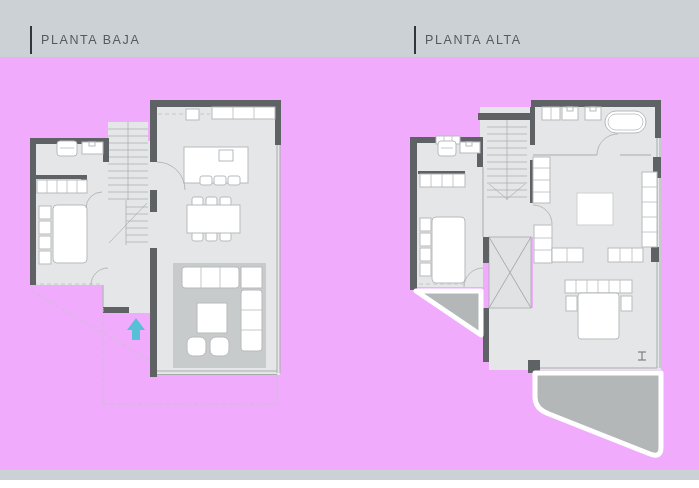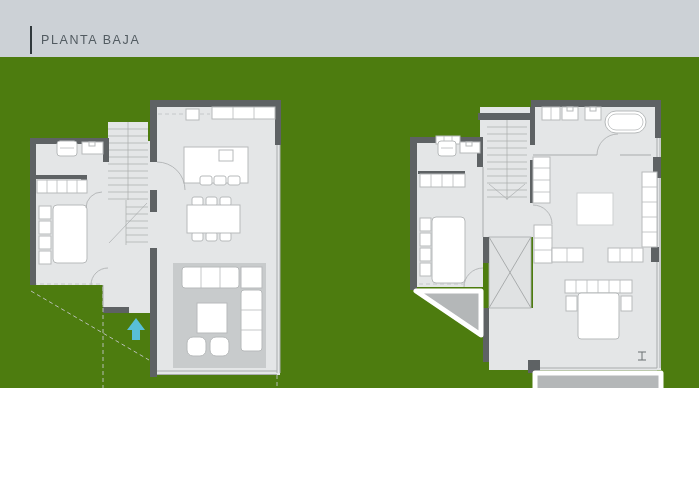--- a/index.html
+++ b/index.html
@@ -1,16 +1,16 @@
 <!DOCTYPE html>
 <html style="--band: #ccd1d6; --label-text: #525b61; --label-bar: #30383c; --wall: #5e6264; --floor: #e4e6e7; --floor-alt: #e0e2e3; --rug: #c8cbcc; --terrace: #b4b7b8; --furn-fill: #ffffff; --furn-stroke: #b7babb; --line: #a9acad; --dash: #c2c5c6; --accent-arrow: #58bfd8; --marker: #6b7073;"><head>
 <meta charset="utf-8">
 <style>
   html,body{margin:0;padding:0;background:#ffffff;}
-  .page{position:relative;width:699px;height:388px;background:#4d7c0f;overflow:hidden;
+  .page{position:relative;width:699px;height:480px;background:#f0abfc;overflow:hidden;
         font-family:"Liberation Sans", sans-serif;}
   .band{position:absolute;left:0;width:699px;background:var(--band);}
   .band.top{top:0;height:57px;}
   .band.bottom{top:470px;height:12px;}
   .label-group{position:absolute;top:26px;display:flex;align-items:center;height:28px;}
   .label-group.left{left:30px;}
   .label-group.right{left:414px;}
   .label-bar{display:inline-block;width:2px;height:28px;background:var(--label-bar);margin-right:9px;}
   .label-text{font-size:12.5px;letter-spacing:1.6px;color:var(--label-text);}
   svg.plan{position:absolute;display:block;}
@@ -34,20 +34,24 @@
 </head>
 <body>
 
 <div class="page">
 
   <div class="band top">
     <div class="label-group left">
       <span class="label-bar"></span>
       <span class="label-text">PLANTA BAJA</span>
     </div>
+    <div class="label-group right">
+      <span class="label-bar"></span>
+      <span class="label-text">PLANTA ALTA</span>
+    </div>
   </div>
 
   <svg class="plan plan-left" width="280" height="380" viewBox="20 90 280 380">
 
     <g>
       <rect class="floor" x="150" y="104" width="130" height="271"></rect>
       <rect class="floor" x="33" y="141" width="119" height="144"></rect>
       <rect class="floor" x="103" y="280" width="49" height="33"></rect>
       <rect class="floor" x="108" y="122" width="40" height="45"></rect>
       <rect class="floor" x="103" y="160" width="46" height="125"></rect>

